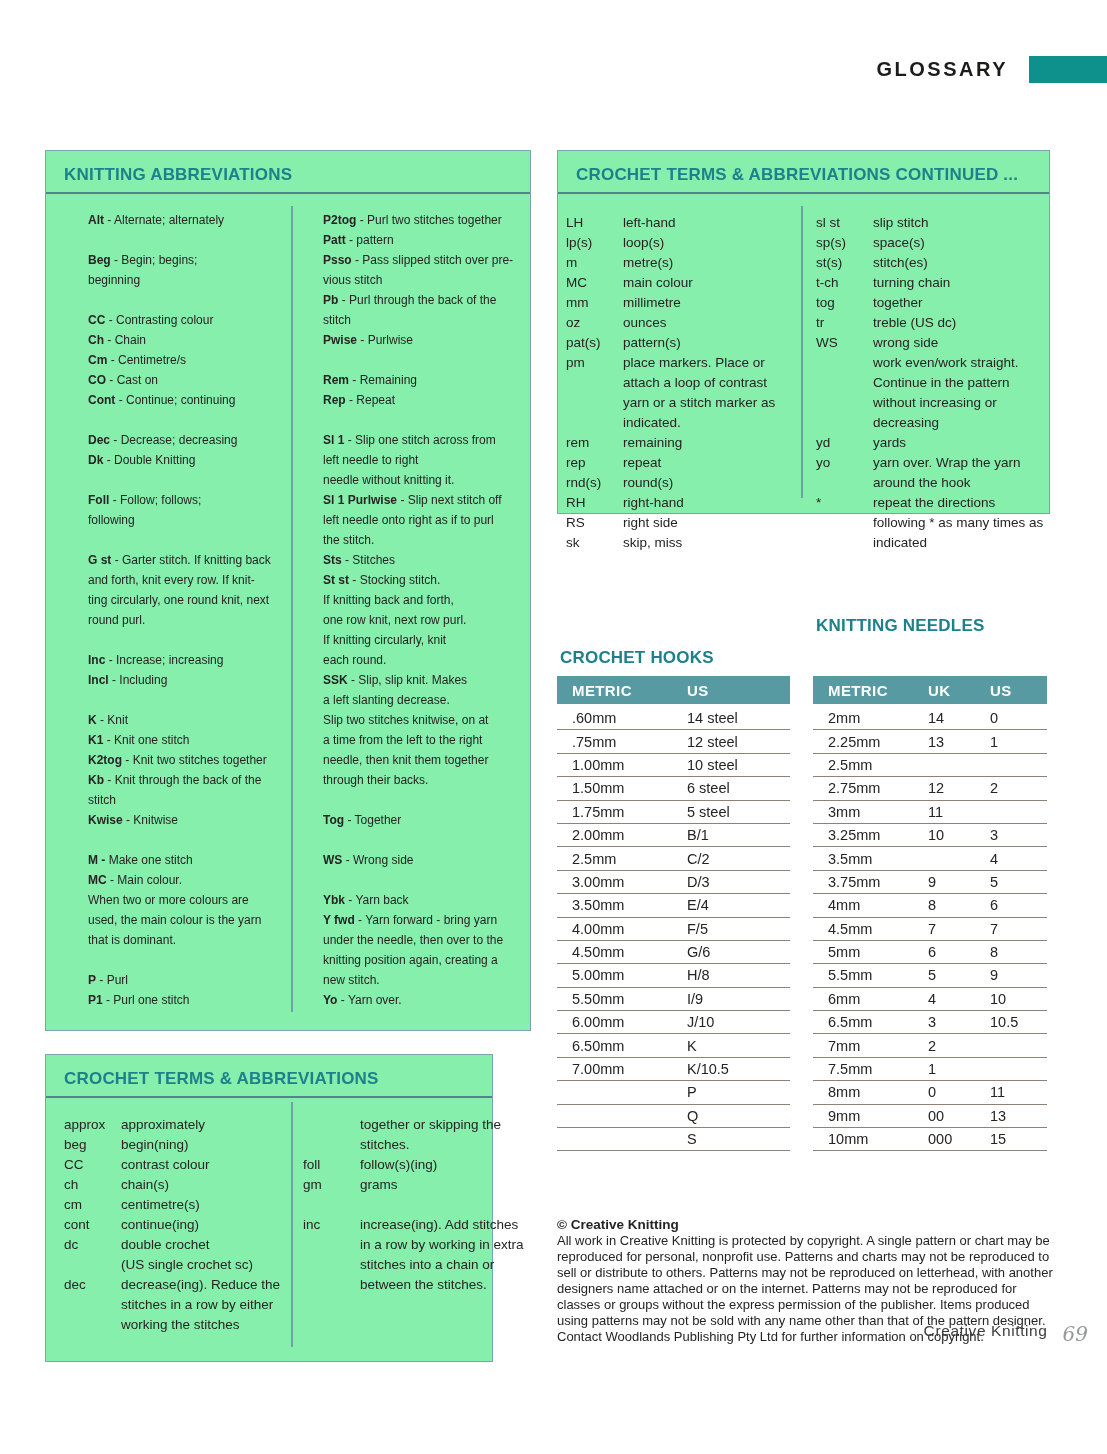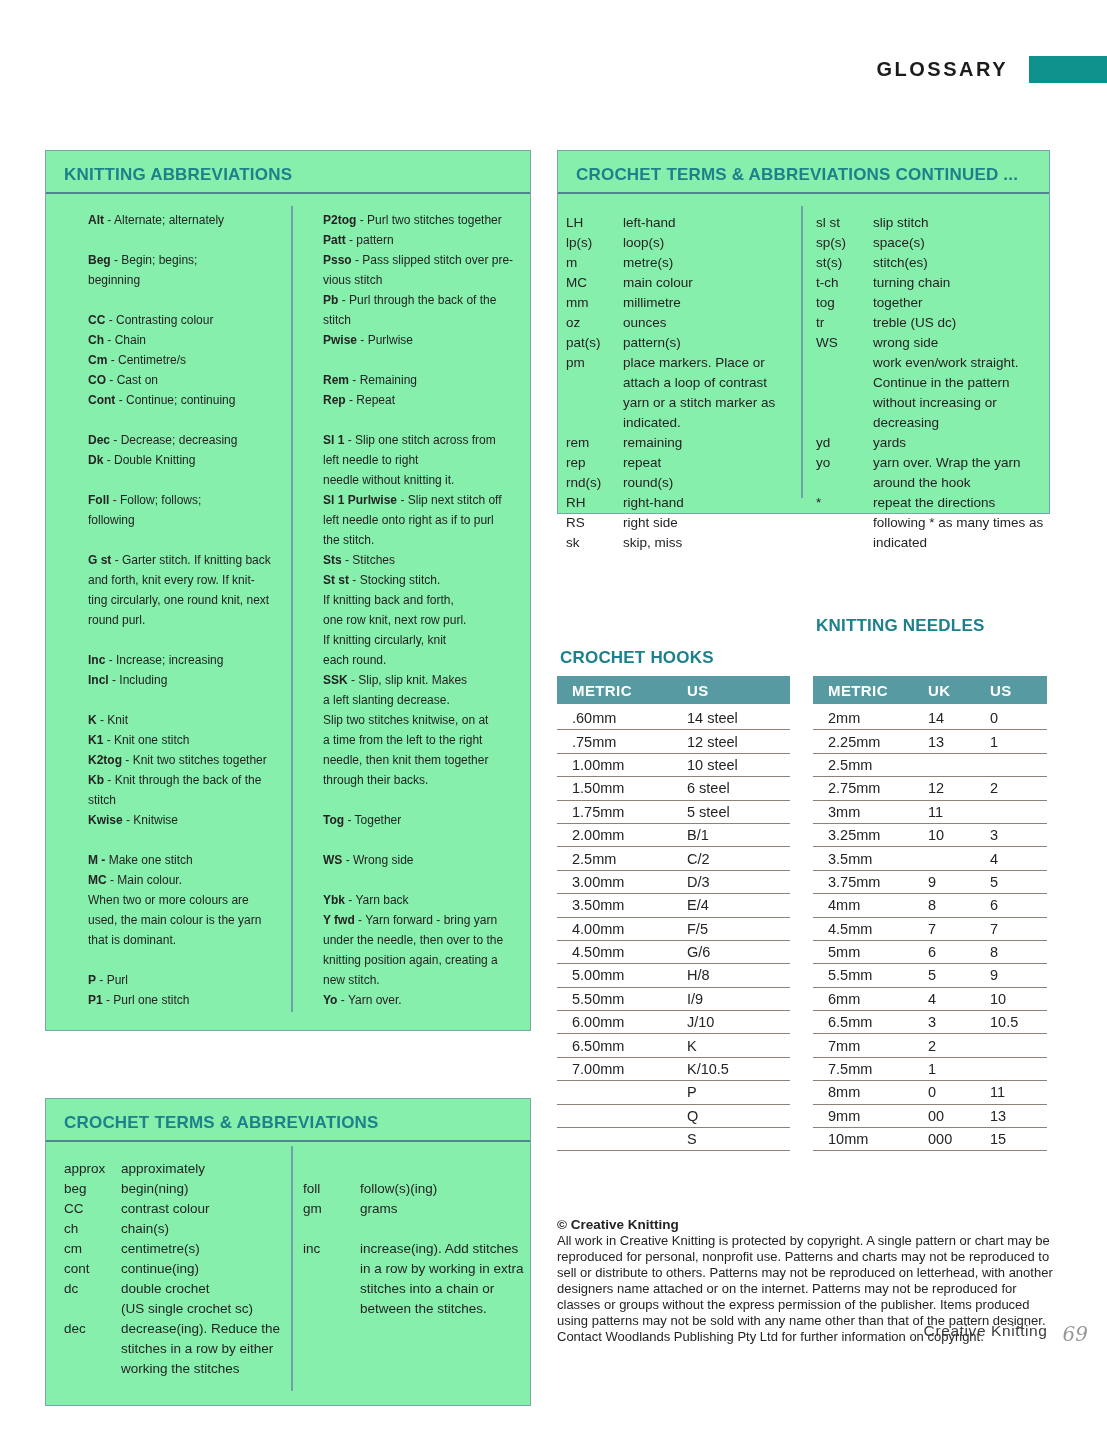--- a/index.html
+++ b/index.html
@@ -439,21 +439,21 @@
           <span>13</span>
         </div>
         <div class="trow">
           <span>10mm</span>
           <span>000</span>
           <span>15</span>
         </div>
       </div>
     </div>
 
-  <div class="box" style="left:45px;top:1098px;width:486px;height:308px;">
+  <div class="box" style="left:45px;top:1054px;width:448px;height:308px;">
     <div class="box-title">CROCHET TERMS &amp; ABBREVIATIONS</div>
     <div class="vdiv" style="left:245px;top:47px;bottom:14px;"></div>
     <div class="dcol" style="left:18px;top:60px;width:226px;">
         <div class="drow">
           <span class="dterm">approx</span>
           <span class="ddef">approximately</span>
         </div>
         <div class="drow">
           <span class="dterm">beg</span>
           <span class="ddef">begin(ning)</span>
@@ -483,20 +483,21 @@
           <span class="ddef">(US single crochet sc)</span>
         </div>
         <div class="drow">
           <span class="dterm">dec</span>
           <span class="ddef">decrease(ing). Reduce the stitches in a row by either working the stitches</span>
         </div>
       </div>
     <div class="dcol" style="left:257px;top:60px;width:228px;">
         <div class="drow">
           <span class="dterm"></span>
+          <span class="ddef">together or skipping the stitches.</span>
         </div>
         <div class="drow">
           <span class="dterm">foll</span>
           <span class="ddef">follow(s)(ing)</span>
         </div>
         <div class="drow">
           <span class="dterm">gm</span>
           <span class="ddef">grams</span>
         </div>
         <div class="drow">

